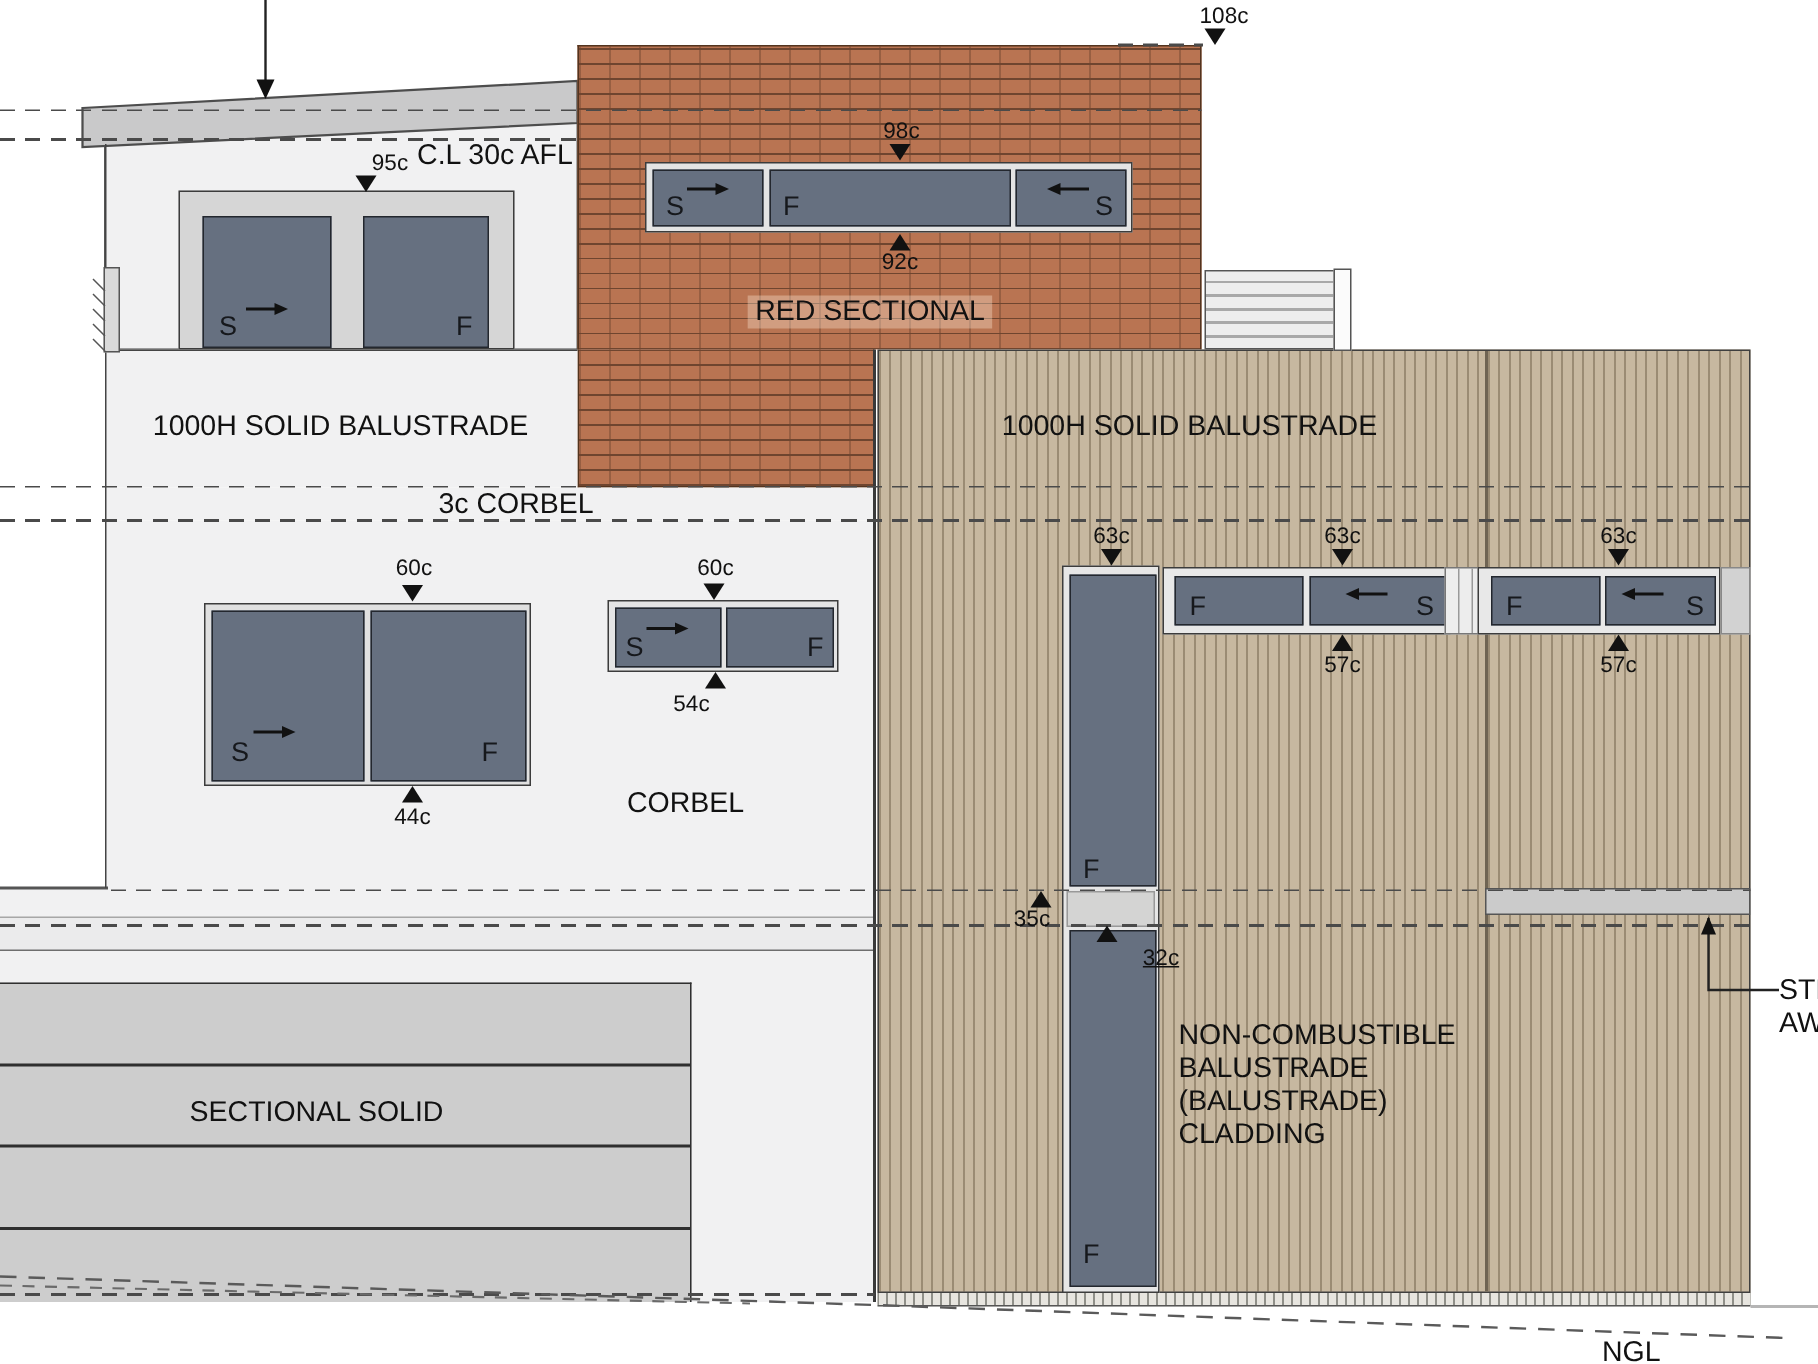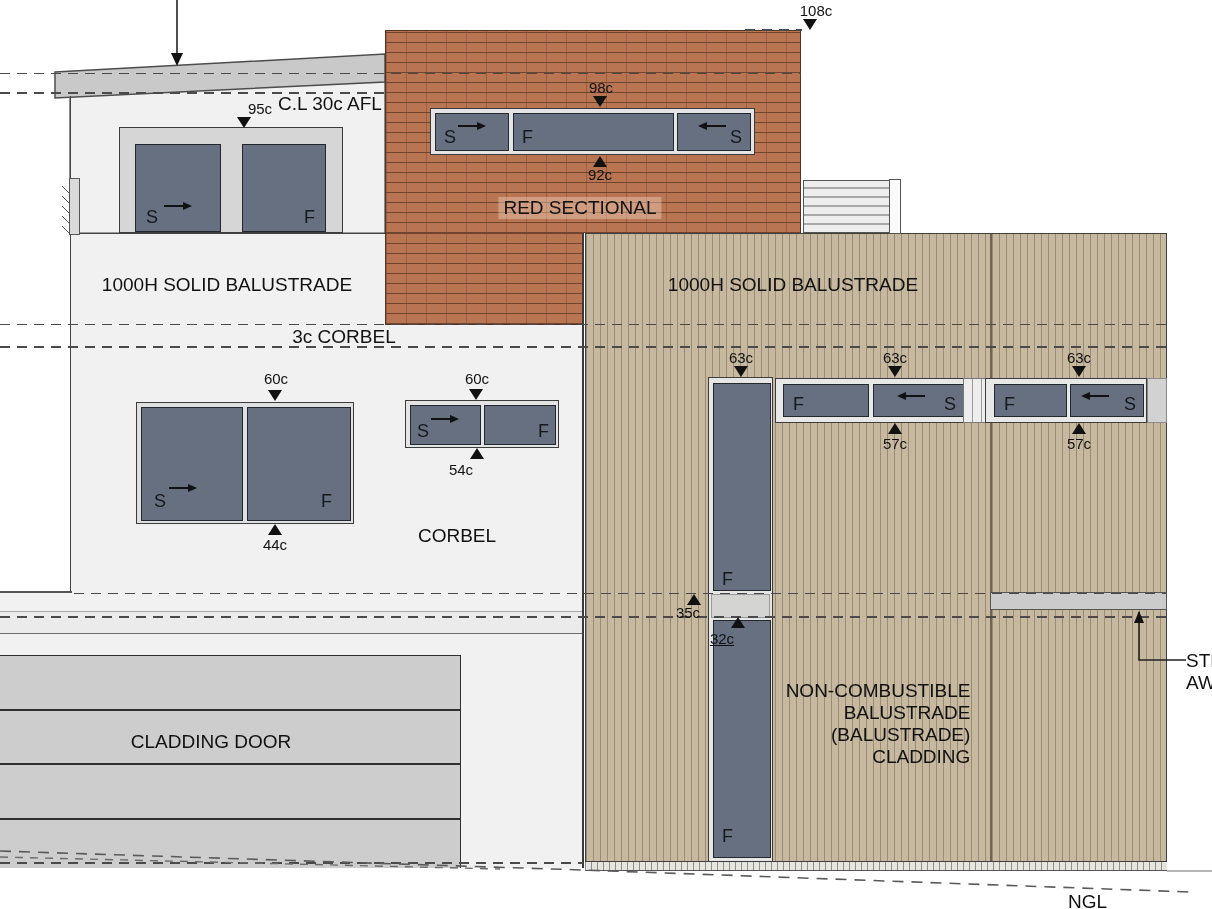--- a/index.html
+++ b/index.html
@@ -54,21 +54,21 @@
   <div class="abs" style="left:0;top:591px;width:72px;height:1.5px;background:#555;z-index:3;"></div>
   <div class="abs" style="left:0;top:611px;width:583px;height:23px;background:#ebebec;border-top:1px solid #a7a7a7;border-bottom:1.5px solid #6e6e6e;box-sizing:border-box;z-index:2;"></div>
   <div class="abs" style="left:69.5px;top:96px;width:1.5px;height:496px;background:#444;z-index:3;"></div>
   <div class="abs" style="left:582px;top:233px;width:2px;height:635px;background:#3a3a3a;z-index:3;"></div>
 
   <div class="abs" style="left:0;top:655px;width:461px;height:213px;background:#cdcdcd;border-top:1.5px solid #2f2f2f;border-right:1.5px solid #2f2f2f;box-sizing:border-box;z-index:2;">
     <div class="abs" style="left:0;top:53px;width:100%;height:1.5px;background:#2f2f2f;"></div>
     <div class="abs" style="left:0;top:107px;width:100%;height:1.5px;background:#2f2f2f;"></div>
     <div class="abs" style="left:0;top:162px;width:100%;height:1.5px;background:#2f2f2f;"></div>
   </div>
-  <div class="lbl ctr" style="left:211px;top:731px;">CLADDING DOOR</div>
+  <div class="lbl ctr" style="left:211px;top:731px;">SECTIONAL SOLID</div>
 
   <div class="abs" style="left:585px;top:862px;width:582px;height:9px;background:#e7e5df;background-image:repeating-linear-gradient(90deg,#8f8f88 0 1px,transparent 1px 6px);border-bottom:1.5px solid #555;box-sizing:border-box;z-index:3;"></div>
   <div class="abs" style="left:1167px;top:870px;width:45px;height:1.5px;background:#b5b5b5;z-index:3;"></div>
 
   <div class="abs" style="left:803px;top:180px;width:87px;height:53px;background:repeating-linear-gradient(0deg,#ededed 0 7px,#a8a8a8 7px 9px);border:1px solid #555;box-sizing:border-box;z-index:3;"></div>
   <div class="abs" style="left:889px;top:179px;width:12px;height:55px;background:#fbfbfb;border:1px solid #555;box-sizing:border-box;z-index:3;"></div>
   <div class="abs" style="left:69px;top:178px;width:11px;height:57px;background:#dadada;border:1px solid #555;box-sizing:border-box;z-index:3;"></div>
 
   <div class="win-frame" style="left:119px;top:127px;width:224px;height:106px;background:#d6d6d6;">
     <div class="glass" style="left:15px;top:16px;width:86px;height:88px;">
@@ -141,21 +141,21 @@
     <div class="abs" style="left:2px;top:216px;width:59px;height:24px;background:#d4d4d3;border:1px solid #999;box-sizing:border-box;"></div>
     <div class="glass" style="left:4px;top:242px;width:58px;height:238px;">
       <span class="glabel" style="left:8px;top:205px;">F</span>
     </div>
   </div>
   <div class="dim" style="left:741px;top:349px;">63c</div>
   <div class="tri-d" style="left:734px;top:366px;"></div>
   <div class="tri-u" style="left:687px;top:594px;"></div>
   <div class="dim" style="left:688px;top:604px;">35c</div>
   <div class="tri-u" style="left:731px;top:617px;"></div>
-  <div class="dim" style="left:722px;top:630px;text-decoration:underline;">32c</div>
+  <div class="dim" style="left:774px;top:630px;text-decoration:underline;">32c</div>
 
   <div class="win-frame" style="left:775px;top:378px;width:192px;height:45px;background:#e8e8e8;">
     <div class="glass" style="left:7px;top:5px;width:86px;height:33px;">
       <span class="glabel" style="left:9px;bottom:1px;">F</span>
     </div>
     <div class="glass" style="left:97px;top:5px;width:91px;height:33px;">
       <span class="glabel" style="right:7px;bottom:1px;">S</span>
       <div class="arrow-l" style="right:38px;top:10px;"></div>
     </div>
   </div>
@@ -182,21 +182,21 @@
   <div class="dim" style="left:895px;top:435px;">57c</div>
   <div class="tri-u" style="left:1072px;top:423px;"></div>
   <div class="dim" style="left:1079px;top:435px;">57c</div>
 
   <div class="abs" style="left:990px;top:592px;width:177px;height:18px;background:#cbcbcb;border:1.2px solid #555;box-sizing:border-box;z-index:3;"></div>
   <div class="lbl" style="left:1186px;top:650px;line-height:22px;">
     <div>STEEL</div>
     <div>AWNING</div>
   </div>
 
-  <div class="lbl ctr" style="left:878px;top:680px;line-height:22px;text-align:right;">
+  <div class="lbl ctr" style="left:878px;top:680px;line-height:22px;text-align:left;">
     <div>NON-COMBUSTIBLE</div>
     <div>BALUSTRADE</div>
     <div>(BALUSTRADE)</div>
     <div>CLADDING</div>
   </div>
 
   <div class="dash-h" style="left:0;top:72.5px;width:801px;"></div>
   <div class="dash-h" style="left:0;top:92px;width:385px;"></div>
   <div class="dash-h" style="left:745px;top:29px;width:57px;"></div>
   <div class="dash-h" style="left:0;top:323.5px;width:1167px;"></div>

